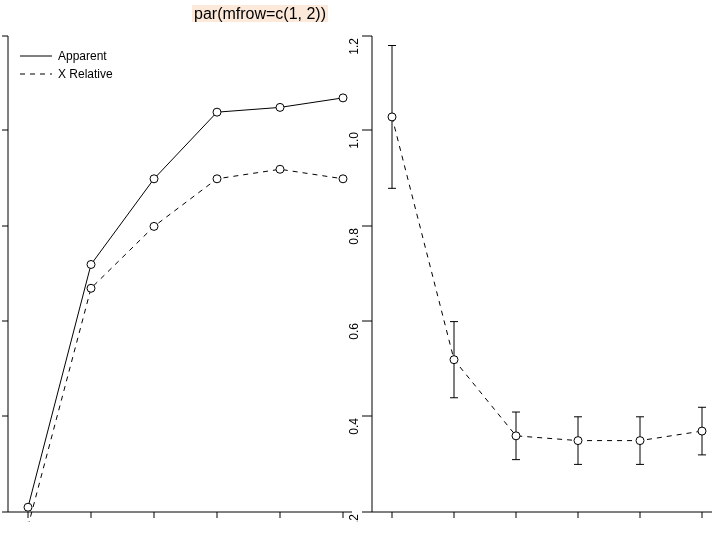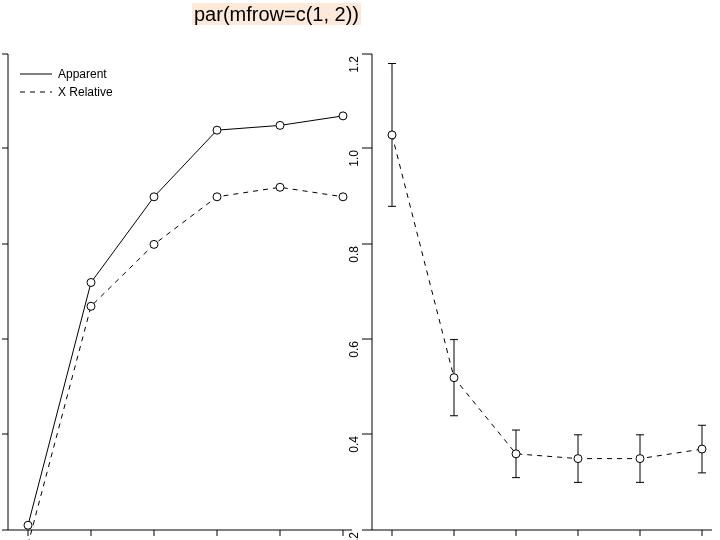--- a/index.html
+++ b/index.html
@@ -1,18 +1,18 @@
 <!DOCTYPE html>
 <html><head>
 <meta charset="utf-8">
 <style>
   html,body{margin:0;padding:0;width:720px;height:540px;background:#fff;font-family:"Helvetica Neue",Arial,sans-serif;}
-  .code-block{position:absolute;left:192px;top:2px;width:520px;font-size:20px;line-height:24px;color:#000;}
+  .code-block{position:absolute;left:192px;top:2px;width:520px;font-size:16px;line-height:24px;color:#000;}
   .code-block .hl{background:#fce9da;padding:0 2px;}
-  .plot-area{position:absolute;left:0;top:30px;width:684px;height:510px;}
+  .plot-area{position:absolute;left:0;top:12px;width:684px;height:510px;}
   svg text{font-family:"Helvetica Neue",Arial,sans-serif;}
   .axis-line{stroke:#000;stroke-width:1;fill:none;}
   .tick{stroke:#000;stroke-width:1;}
   .series-line{fill:none;stroke:#000;stroke-width:1;}
   .series-dash{fill:none;stroke:#000;stroke-width:1;stroke-dasharray:5 5;}
   .pt{fill:#fff;stroke:#000;stroke-width:1;}
   .err{stroke:#000;stroke-width:1;}
   .legend-box{fill:#fff;stroke:none;}
   .legend-text{font-size:12px;}
   .ytick-label{font-size:12px;}

